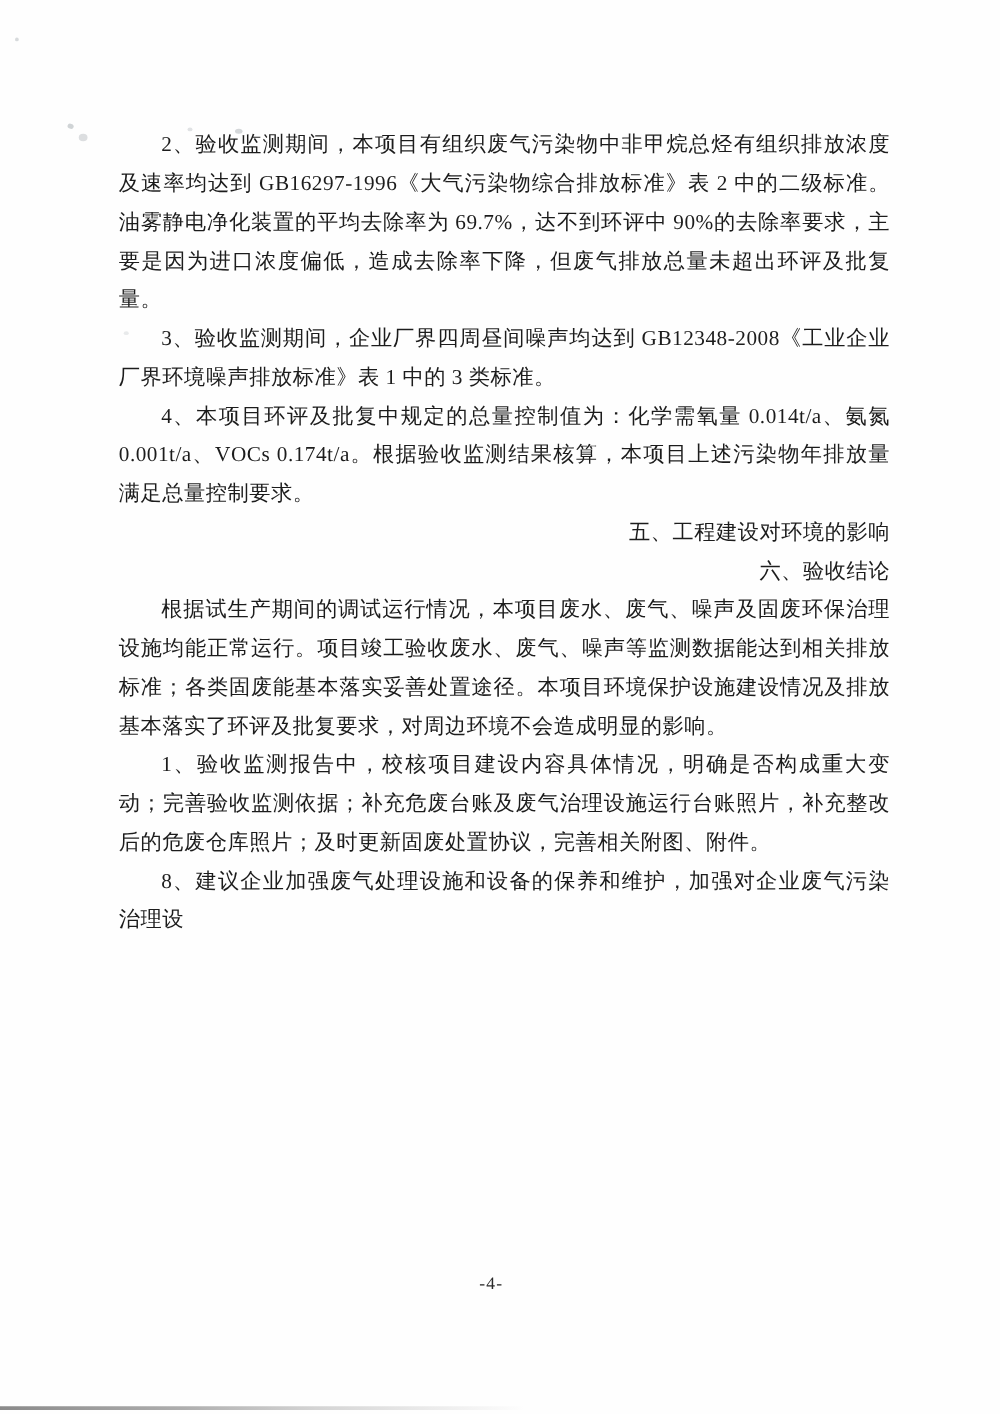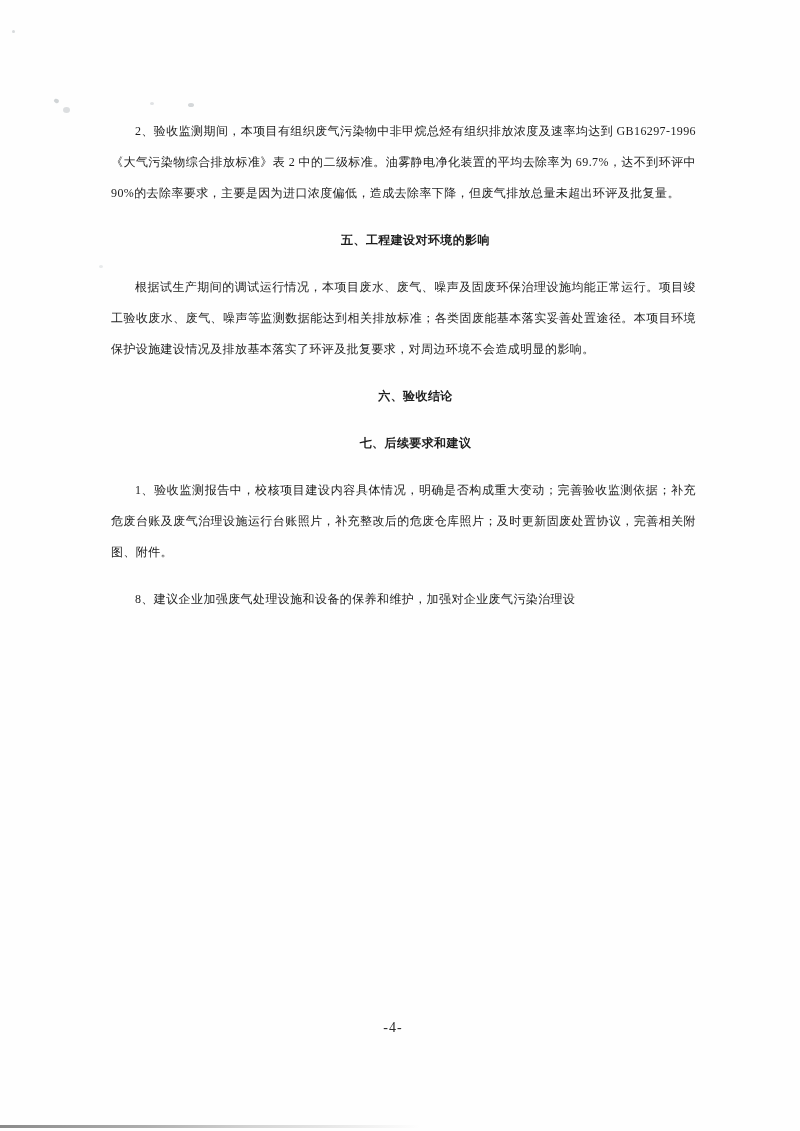--- a/index.html
+++ b/index.html
@@ -17,30 +17,30 @@
     font-family: "Liberation Serif", "DejaVu Serif", serif;
     color: #1c1c1c;
   }
   .content {
     position: absolute;
     left: 95px;
     right: 88px;
     top: 100px;
   }
   .para {
-    margin: 16px;
-    font-size: 12px;
+    margin: 0;
+    font-size: 17px;
     line-height: 31px;
     text-align: justify;
     text-indent: 2em;
     letter-spacing: 0.4px;
   }
   .para.heading {
-    font-weight: bold;
-    text-align: center;
+    font-weight: normal;
+    text-align: right;
   }
   .footer {
     position: absolute;
     left: 0;
     right: 14px;
     top: 1020px;
     text-align: center;
     font-size: 14px;
     letter-spacing: 1px;
     color: #2a2a2a;
@@ -78,23 +78,24 @@
   <div class="artifact speck s1"></div>
   <div class="artifact speck s2"></div>
   <div class="artifact speck s3"></div>
   <div class="artifact speck s4"></div>
   <div class="artifact speck s5"></div>
   <div class="artifact speck s6"></div>
   <div class="artifact edge-line"></div>
 
   <div class="content">
     <p class="para">2、验收监测期间，本项目有组织废气污染物中非甲烷总烃有组织排放浓度及速率均达到 GB16297-1996《大气污染物综合排放标准》表 2 中的二级标准。油雾静电净化装置的平均去除率为 69.7%，达不到环评中 90%的去除率要求，主要是因为进口浓度偏低，造成去除率下降，但废气排放总量未超出环评及批复量。</p>
+    <p class="para">3、验收监测期间，企业厂界四周昼间噪声均达到 GB12348-2008《工业企业厂界环境噪声排放标准》表 1 中的 3 类标准。</p>
+    <p class="para">4、本项目环评及批复中规定的总量控制值为：化学需氧量 0.014t/a、氨氮 0.001t/a、VOCs 0.174t/a。根据验收监测结果核算，本项目上述污染物年排放量满足总量控制要求。</p>
     <p class="para heading">五、工程建设对环境的影响</p>
+    <p class="para heading">六、验收结论</p>
     <p class="para">根据试生产期间的调试运行情况，本项目废水、废气、噪声及固废环保治理设施均能正常运行。项目竣工验收废水、废气、噪声等监测数据能达到相关排放标准；各类固废能基本落实妥善处置途径。本项目环境保护设施建设情况及排放基本落实了环评及批复要求，对周边环境不会造成明显的影响。</p>
-    <p class="para heading">六、验收结论</p>
-    <p class="para heading">七、后续要求和建议</p>
     <p class="para">1、验收监测报告中，校核项目建设内容具体情况，明确是否构成重大变动；完善验收监测依据；补充危废台账及废气治理设施运行台账照片，补充整改后的危废仓库照片；及时更新固废处置协议，完善相关附图、附件。</p>
     <p class="para">8、建议企业加强废气处理设施和设备的保养和维护，加强对企业废气污染治理设</p>
   </div>
 
   <div class="footer">-4-</div>
 
 </div>
 
 </body></html>

